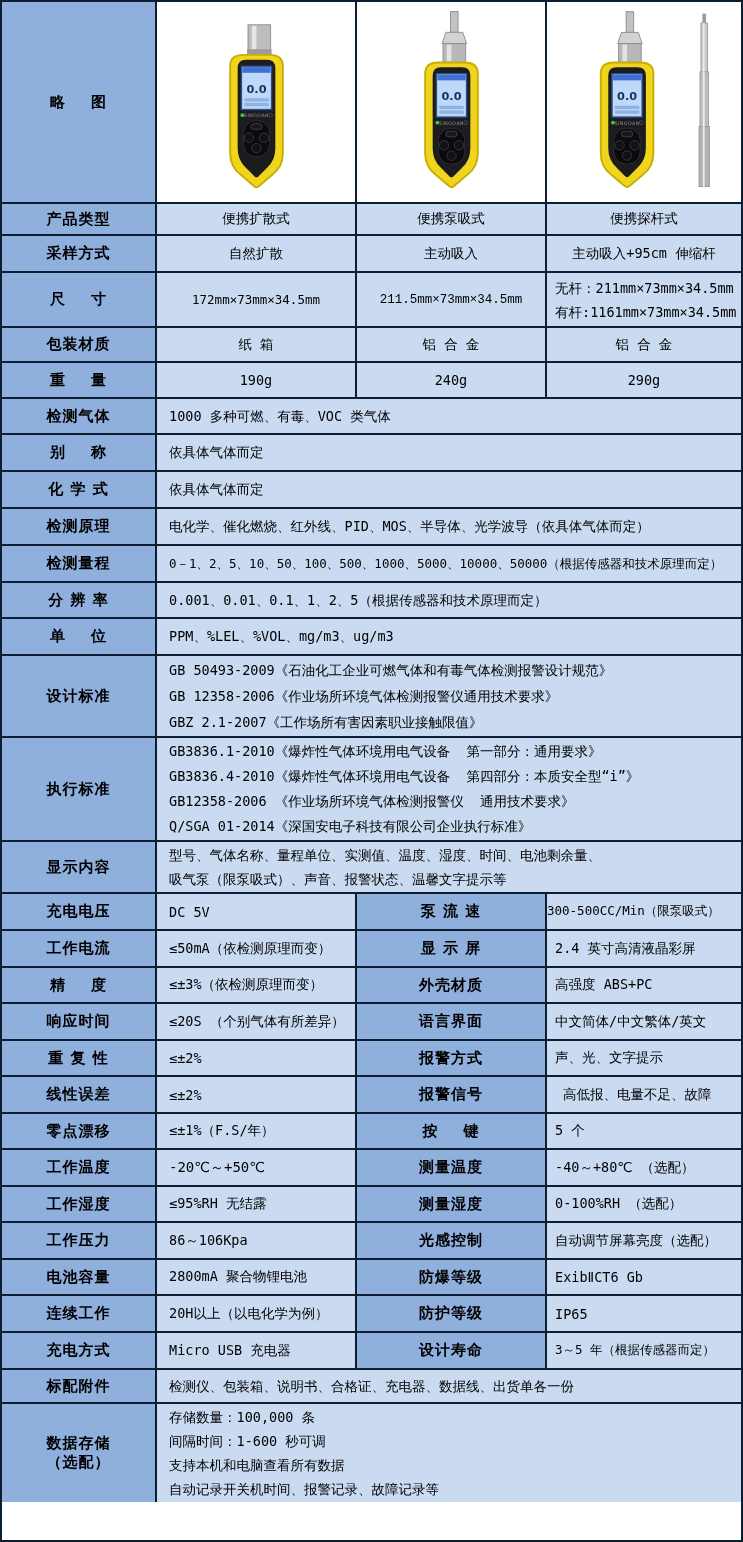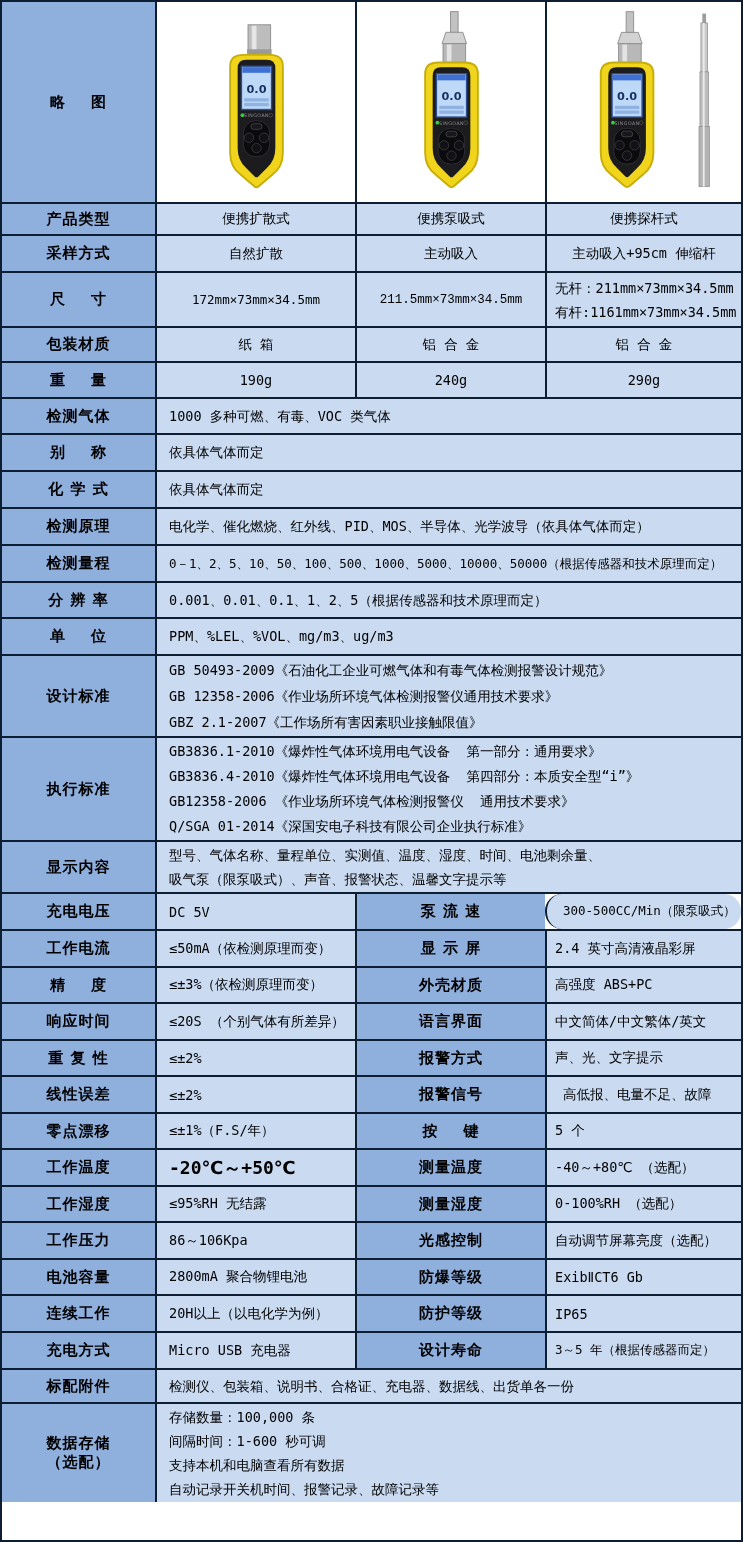--- a/index.html
+++ b/index.html
@@ -265,21 +265,21 @@
           <span class="ln" style="line-height: 24px; font-size: 13.5px;">型号、气体名称、量程单位、实测值、温度、湿度、时间、电池剩余量、</span>
           <span class="ln" style="line-height: 24px; font-size: 13.5px;">吸气泵（限泵吸式）、声音、报警状态、温馨文字提示等</span>
         </div>
       </div>
       <div class="row" style="height: 37px;">
         <div class="cell label colL">充电电压</div>
         <div class="cell value colA left">
           <span class="ln" style="font-size: 13.5px;">DC 5V</span>
         </div>
         <div class="cell label colB">泵 流 速</div>
-        <div class="cell value colC left" style="padding-left: 16px; border-radius: 17px;">
+        <div class="cell value colC left" style="padding-left: 0;">
           <span class="ln" style="font-size: 12.5px;">300-500CC/Min（限泵吸式）</span>
         </div>
       </div>
       <div class="row" style="height: 37px;">
         <div class="cell label colL">工作电流</div>
         <div class="cell value colA left">
           <span class="ln" style="font-size: 13.5px;">≤50mA（依检测原理而变）</span>
         </div>
         <div class="cell label colB">显 示 屏</div>
         <div class="cell value colC left" style="padding-left: 8px;">
@@ -332,21 +332,21 @@
           <span class="ln" style="font-size: 13.5px;">≤±1%（F.S/年）</span>
         </div>
         <div class="cell label colB">按    键</div>
         <div class="cell value colC left" style="padding-left: 8px;">
           <span class="ln" style="font-size: 13.5px;">5 个</span>
         </div>
       </div>
       <div class="row" style="height: 37px;">
         <div class="cell label colL">工作温度</div>
         <div class="cell value colA left">
-          <span class="ln" style="font-size: 18px; font-weight: bold;">-20℃～+50℃</span>
+          <span class="ln" style="font-size: 14px;">-20℃～+50℃</span>
         </div>
         <div class="cell label colB">测量温度</div>
         <div class="cell value colC left" style="padding-left: 8px;">
           <span class="ln" style="font-size: 13.5px;">-40～+80℃ （选配）</span>
         </div>
       </div>
       <div class="row" style="height: 36px;">
         <div class="cell label colL">工作湿度</div>
         <div class="cell value colA left">
           <span class="ln" style="font-size: 13.5px;">≤95%RH 无结露</span>

